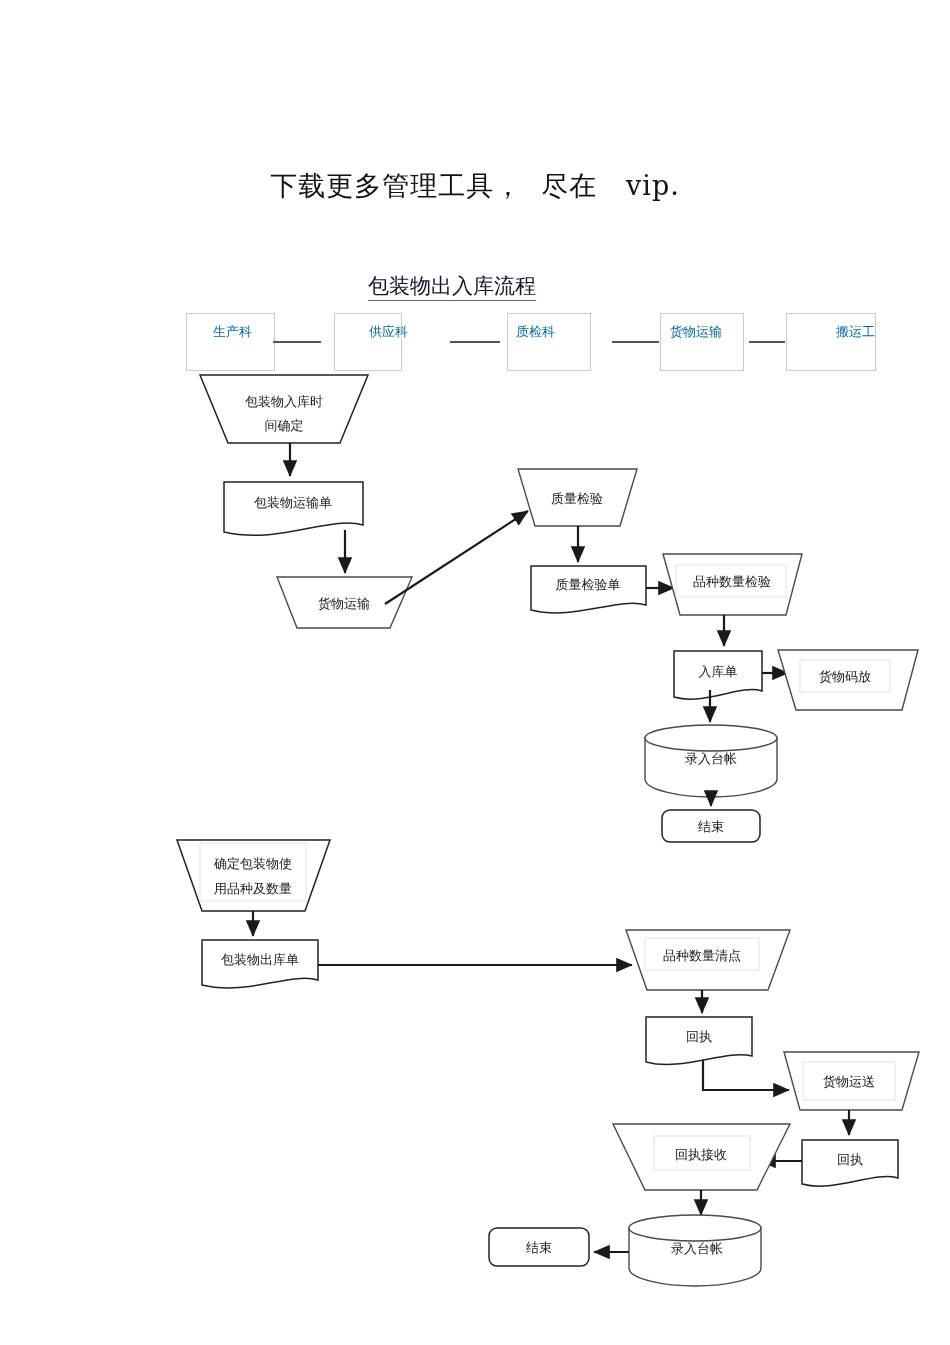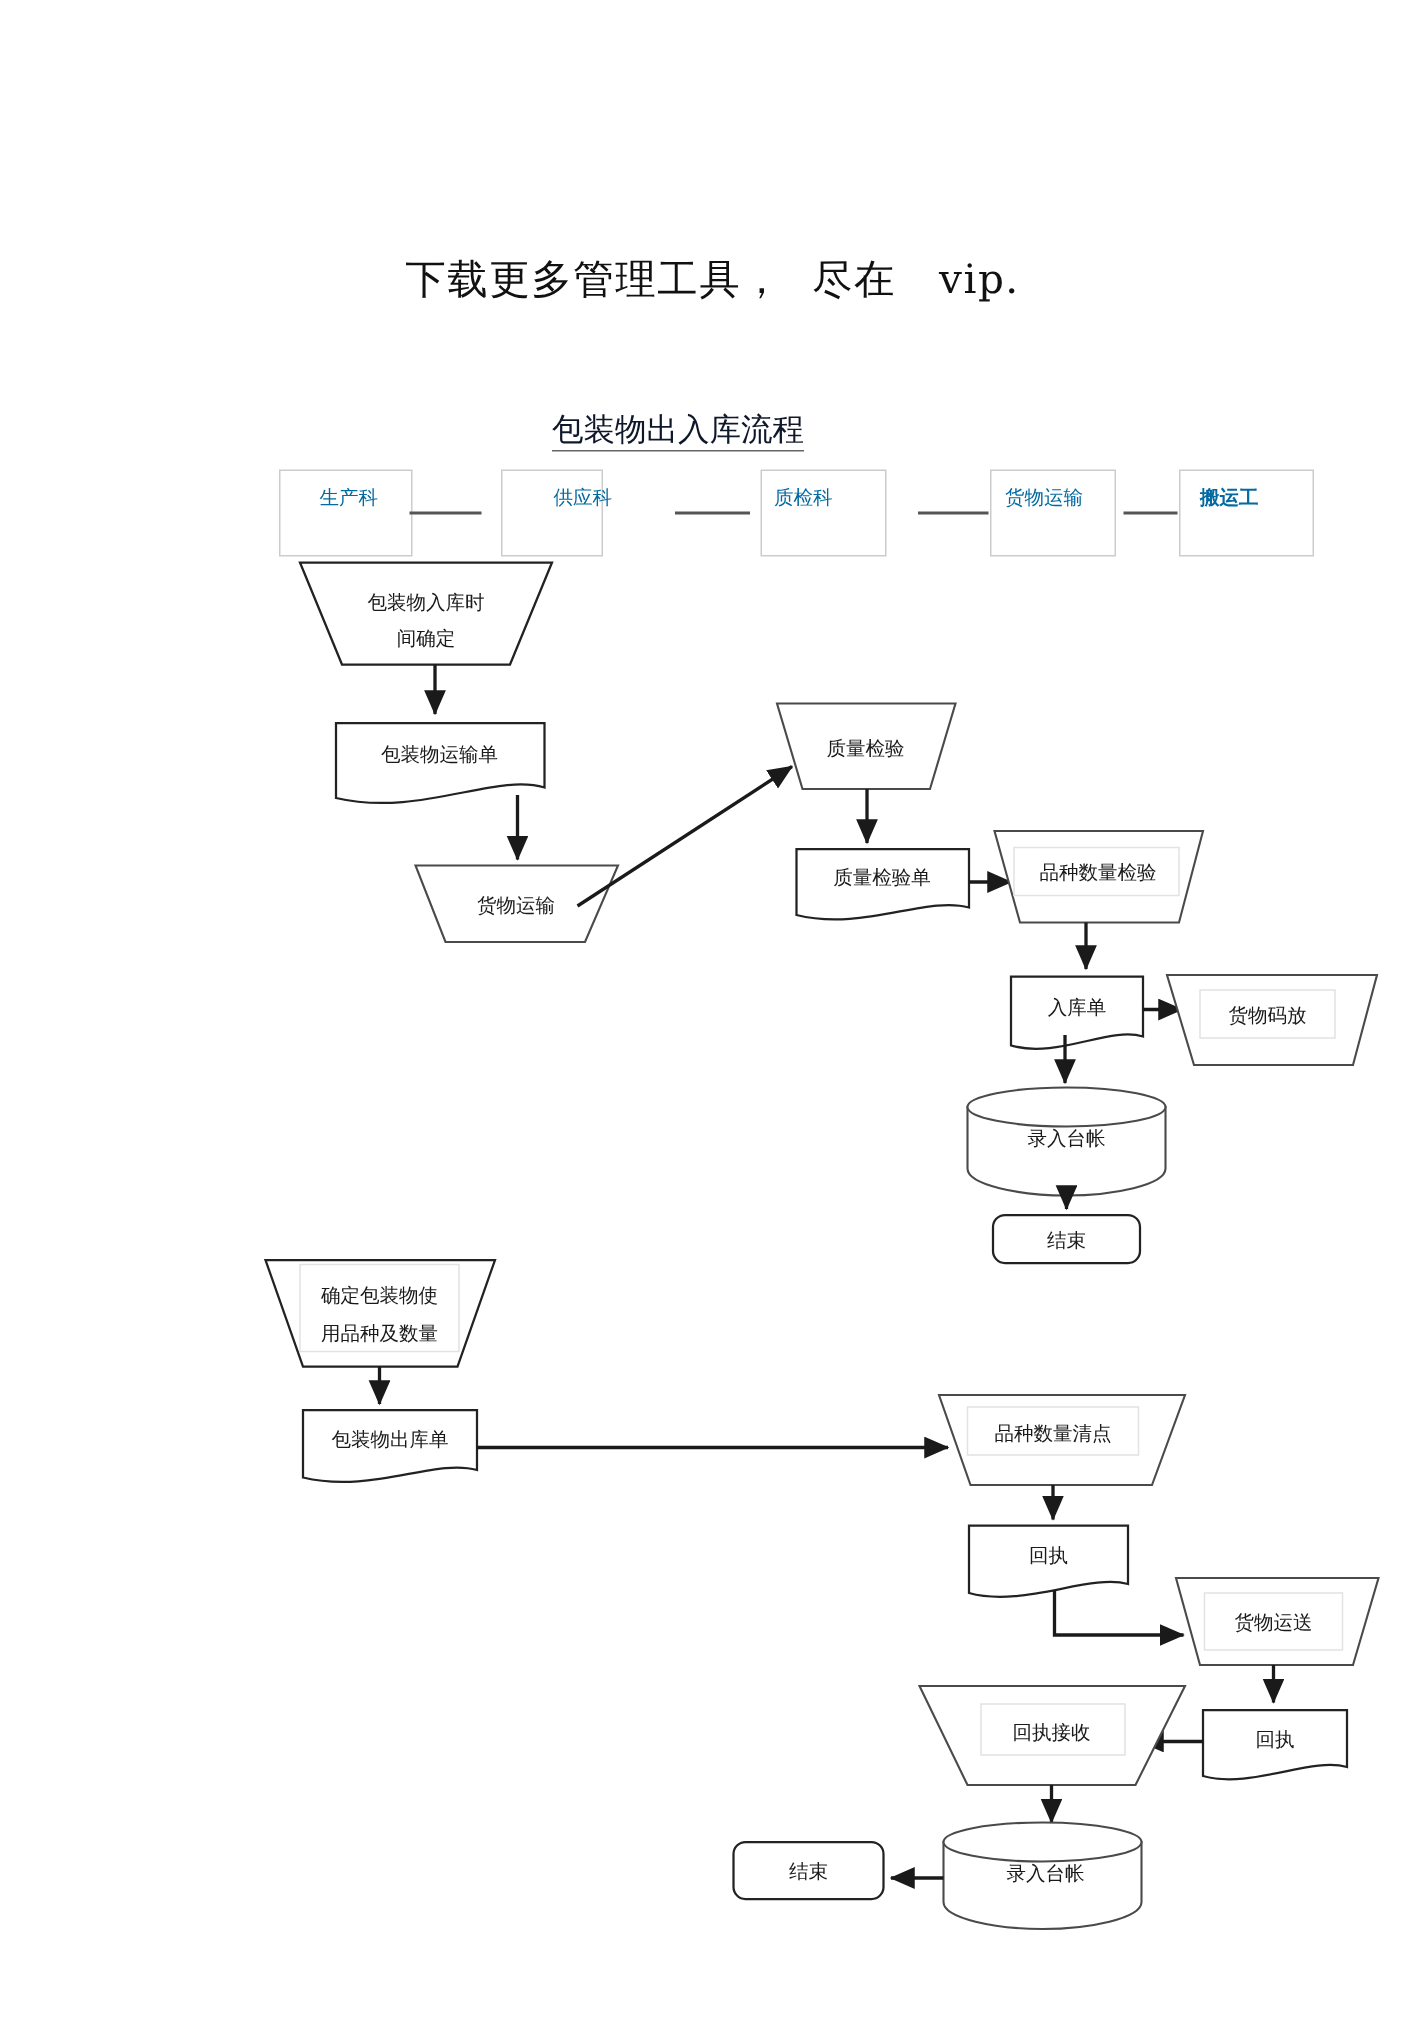--- a/index.html
+++ b/index.html
@@ -108,21 +108,21 @@
   <div class="lane-box" style="left:186px; top:313px; width:89px; height:58px;"></div>
   <div class="lane-box" style="left:334px; top:313px; width:68px; height:58px;"></div>
   <div class="lane-box" style="left:507px; top:313px; width:84px; height:58px;"></div>
   <div class="lane-box" style="left:660px; top:313px; width:84px; height:58px;"></div>
   <div class="lane-box" style="left:786px; top:313px; width:90px; height:58px;"></div>
 
   <div class="lane-label" style="left:213px; top:323px;">生产科</div>
   <div class="lane-label" style="left:350px; top:323px;margin-left:19px;">供应科</div>
   <div class="lane-label" style="left:516px; top:323px;">质检科</div>
   <div class="lane-label" style="left:670px; top:323px;">货物运输</div>
-  <div class="lane-label" style="left:800px; top:323px;font-weight:bold;">搬运工</div>
+  <div class="lane-label" style="left:836px; top:323px;">搬运工</div>
 
   <div class="lane-rule" style="left:273px; top:341px; width:48px;"></div>
   <div class="lane-rule" style="left:450px; top:341px; width:50px;"></div>
   <div class="lane-rule" style="left:612px; top:341px; width:47px;"></div>
   <div class="lane-rule" style="left:749px; top:341px; width:36px;"></div>
 
   <svg class="flow" viewBox="0 0 950 1345">
     <defs>
       <marker id="ah" markerWidth="9" markerHeight="9" refX="7.2" refY="3.3" orient="auto" markerUnits="strokeWidth">
         <path d="M0,0 L7.6,3.3 L0,6.6 z" fill="#1a1a1a"></path>

